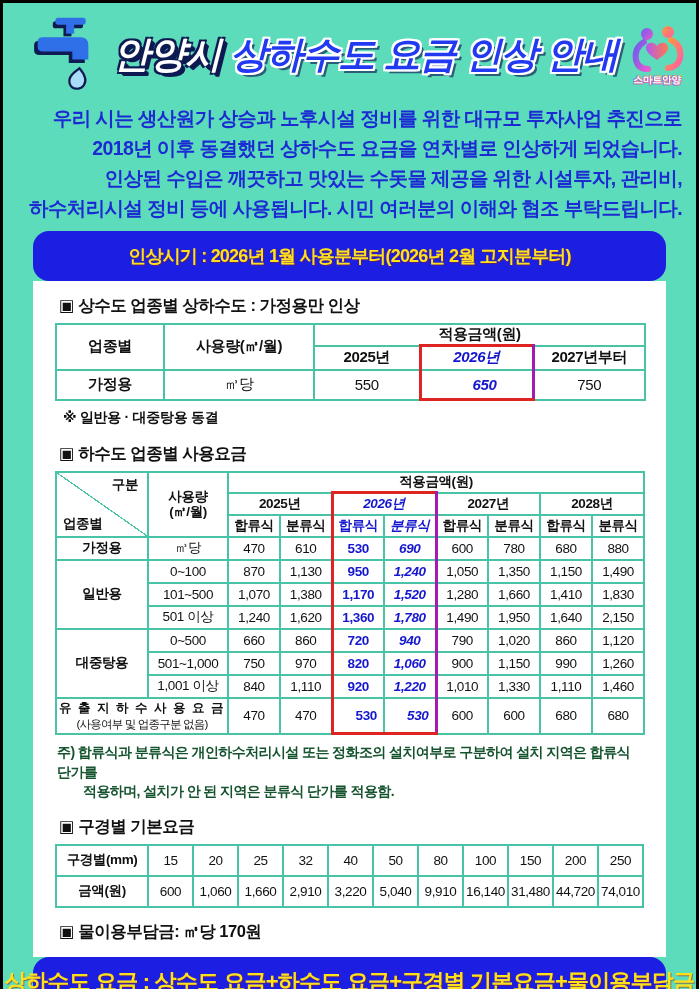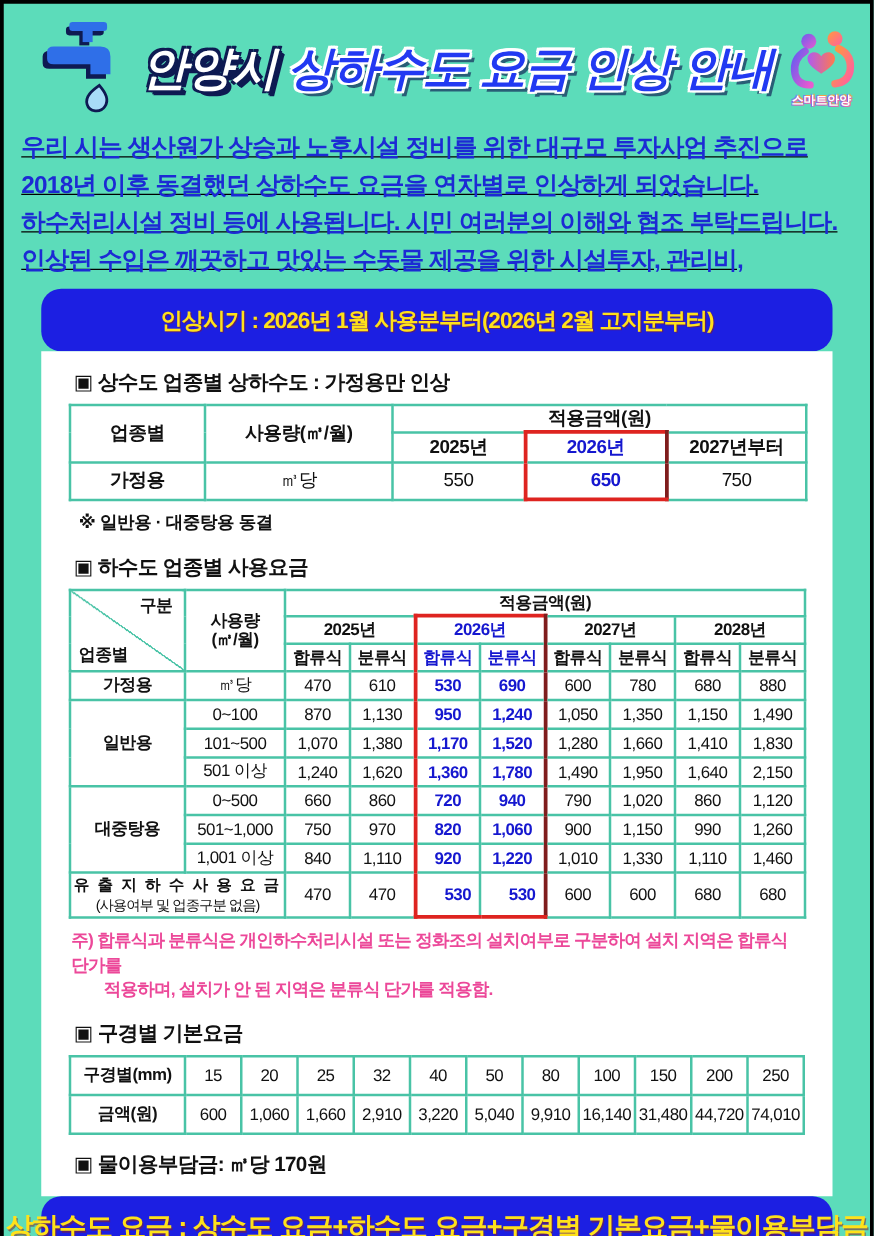--- a/index.html
+++ b/index.html
@@ -14,51 +14,51 @@
   .faucet{width:92px;height:80px;flex:0 0 auto;}
   .title{flex:1;text-align:center;font-weight:800;font-size:37px;letter-spacing:-1px;white-space:nowrap;font-style:italic;}
   .title-an{color:#fff;
     text-shadow:-2px -2px 0 #0e1a52,2px -2px 0 #0e1a52,-2px 2px 0 #0e1a52,2px 2px 0 #0e1a52,3px 3px 0 #0e1a52,4px 4px 0 #0e1a52;}
   .title-main{color:#2239f2;
     text-shadow:-2px -2px 0 #fff,2px -2px 0 #fff,-2px 2px 0 #fff,2px 2px 0 #fff,0 -2px 0 #fff,0 2px 0 #fff,-2px 0 0 #fff,2px 0 0 #fff,4px 4px 0 rgba(14,26,82,.65);}
   .logo{width:78px;flex:0 0 auto;text-align:center;}
   .logo-text{font-size:9.5px;font-weight:800;color:#fff;margin-top:-2px;
     text-shadow:1px 1px 0 #e86aa8,-1px 1px 0 #8a6ae8,1px -1px 0 #f0a04a,-1px -1px 0 #6a8af0;}
   
-  .intro{margin:6px 14px 0;text-align:left;text-decoration:underline;}
+  .intro{margin:6px 14px 0;text-align:right;}
   .intro-line{font-size:19.5px;line-height:30px;font-weight:800;color:#1c2ad4;white-space:nowrap;letter-spacing:-0.6px;}
   
   .banner{width:633px;margin:8px auto 0;background:#1c1fe2;border-radius:16px;height:50px;
     display:flex;align-items:center;justify-content:center;}
   .banner span{color:#ffe11a;font-weight:800;font-size:18px;letter-spacing:-0.8px;white-space:nowrap;
     text-shadow:1px 1px 0 rgba(140,30,30,.55);}
   .banner.bottom{margin:0 auto;}
   .banner.bottom span{font-size:22px;}
   
   .panel{width:633px;margin:0 auto;background:#fff;box-sizing:border-box;padding:8px 22px 8px;}
   .sec-h{font-size:16.5px;font-weight:800;color:#111;margin:6px 0 6px 4px;letter-spacing:-0.5px;}
   .note1{font-size:14px;font-weight:800;color:#111;margin:8px 0 0 8px;letter-spacing:-0.3px;}
-  .note2{font-size:14px;font-weight:700;color:#ec4899;margin:8px 0 0 2px;line-height:19.5px;letter-spacing:-0.6px;}
+  .note2{font-size:14px;font-weight:700;color:#14532d;margin:8px 0 0 2px;line-height:19.5px;letter-spacing:-0.6px;}
   .note2 .l2{padding-left:26px;}
   
   table{border-collapse:collapse;width:100%;table-layout:fixed;}
   th,td{border:2px solid #49c3a6;text-align:center;padding:0;color:#111;
     font-size:13.5px;font-weight:400;letter-spacing:-0.4px;overflow:hidden;white-space:nowrap;}
   th{font-weight:700;}
   .t1 th,.t1 td{font-size:15px;}
   .t1 .r1{height:20px;}.t1 .r2{height:24px;}.t1 .r3{height:30px;}
   .t2 .hr1{height:20px;}.t2 .hr2{height:22px;}.t2 .hr3{height:22px;}
   .t2 tbody tr{height:23px;}
   .t2 tbody tr.outflow{height:36px;}
   .t3 tr{height:31px;}
   .blue{color:#1517cf !important;font-weight:800 !important;}
   .rb-t{border-top:3px solid #de2420;}
   .rb-b{border-bottom:3px solid #de2420;padding-left:16px;}
   .rb-l{border-left:3px solid #de2420;}
-  .rb-r{border-right:3px solid #7f1d1d;}
+  .rb-r{border-right:3px solid #a21caf;font-style:italic;}
   .diag{position:relative;
     background-image:linear-gradient(to top right,transparent 49.5%,#49c3a6 49.5%,#49c3a6 50.7%,transparent 50.7%);}
   .diag .dtop{position:absolute;top:3px;right:9px;font-weight:700;}
   .diag .dbot{position:absolute;bottom:3px;left:6px;font-weight:700;}
   .usage2{line-height:15px;}
   .outflow-label .ol1{font-size:12.5px;font-weight:700;letter-spacing:1.5px;}
   .outflow-label .ol2{font-size:11.5px;font-weight:400;letter-spacing:-0.8px;}
 </style>
 </head>
 <body>
@@ -105,22 +105,22 @@
         <path d="M45 16 q11 5 9 18 q-2 9 -12 10" fill="none" stroke="url(#lgB)" stroke-width="6" stroke-linecap="round"></path>
         <path d="M31 22 c 3 -5 11 -4 11 2 c 0 5 -7 9 -11 12 c -4 -3 -11 -7 -11 -12 c 0 -6 8 -7 11 -2 z" fill="url(#lgH)"></path>
       </svg>
       <div class="logo-text">스마트안양</div>
     </div>
   </div>
 
   <div class="intro" id="intro">
       <div class="intro-line">우리 시는 생산원가 상승과 노후시설 정비를 위한 대규모 투자사업 추진으로</div>
       <div class="intro-line">2018년 이후 동결했던  상하수도 요금을 연차별로 인상하게 되었습니다.</div>
+      <div class="intro-line">인상된 수입은 깨끗하고 맛있는 수돗물 제공을 위한  시설투자, 관리비,</div>
       <div class="intro-line">하수처리시설 정비 등에 사용됩니다. 시민 여러분의 이해와 협조 부탁드립니다.</div>
-      <div class="intro-line">인상된 수입은 깨끗하고 맛있는 수돗물 제공을 위한  시설투자, 관리비,</div>
     </div>
 
   <div class="banner">
     <span>인상시기 : 2026년 1월 사용분부터(2026년 2월 고지분부터)</span>
   </div>
 
   <div class="panel">
 
     <div class="sec-h">▣ 상수도 업종별 상하수도 : 가정용만 인상</div>
     <table class="t1">

